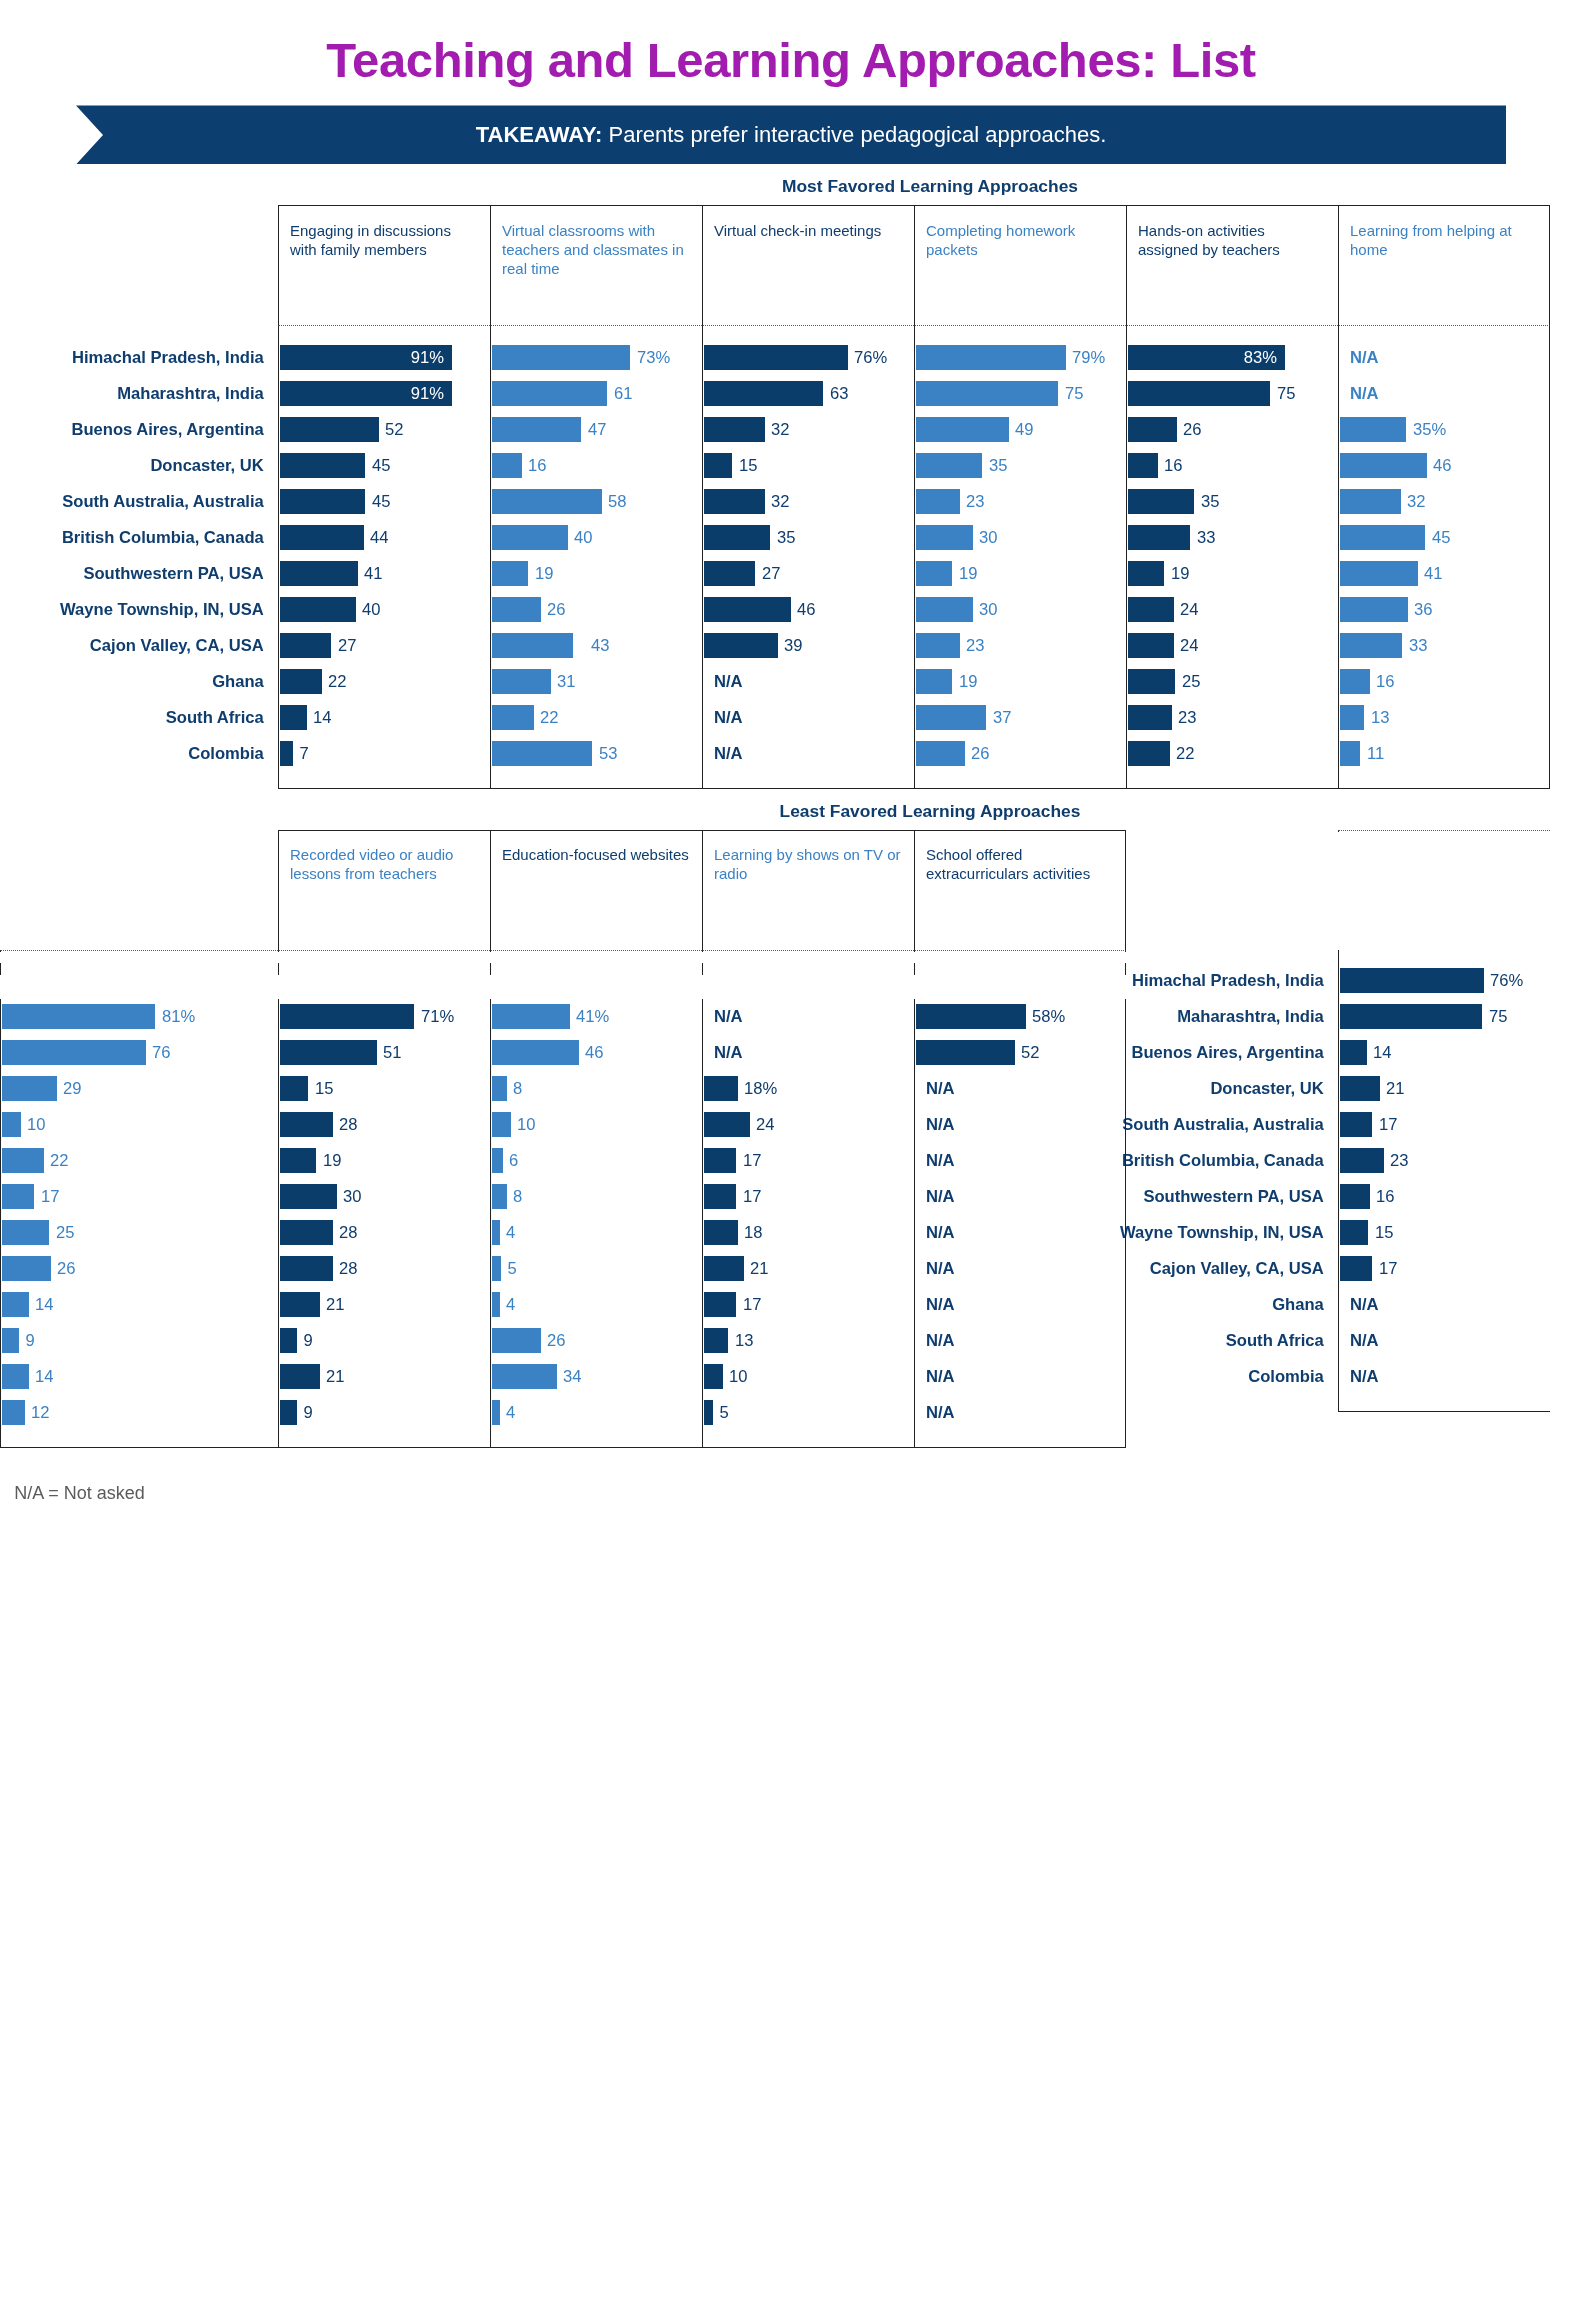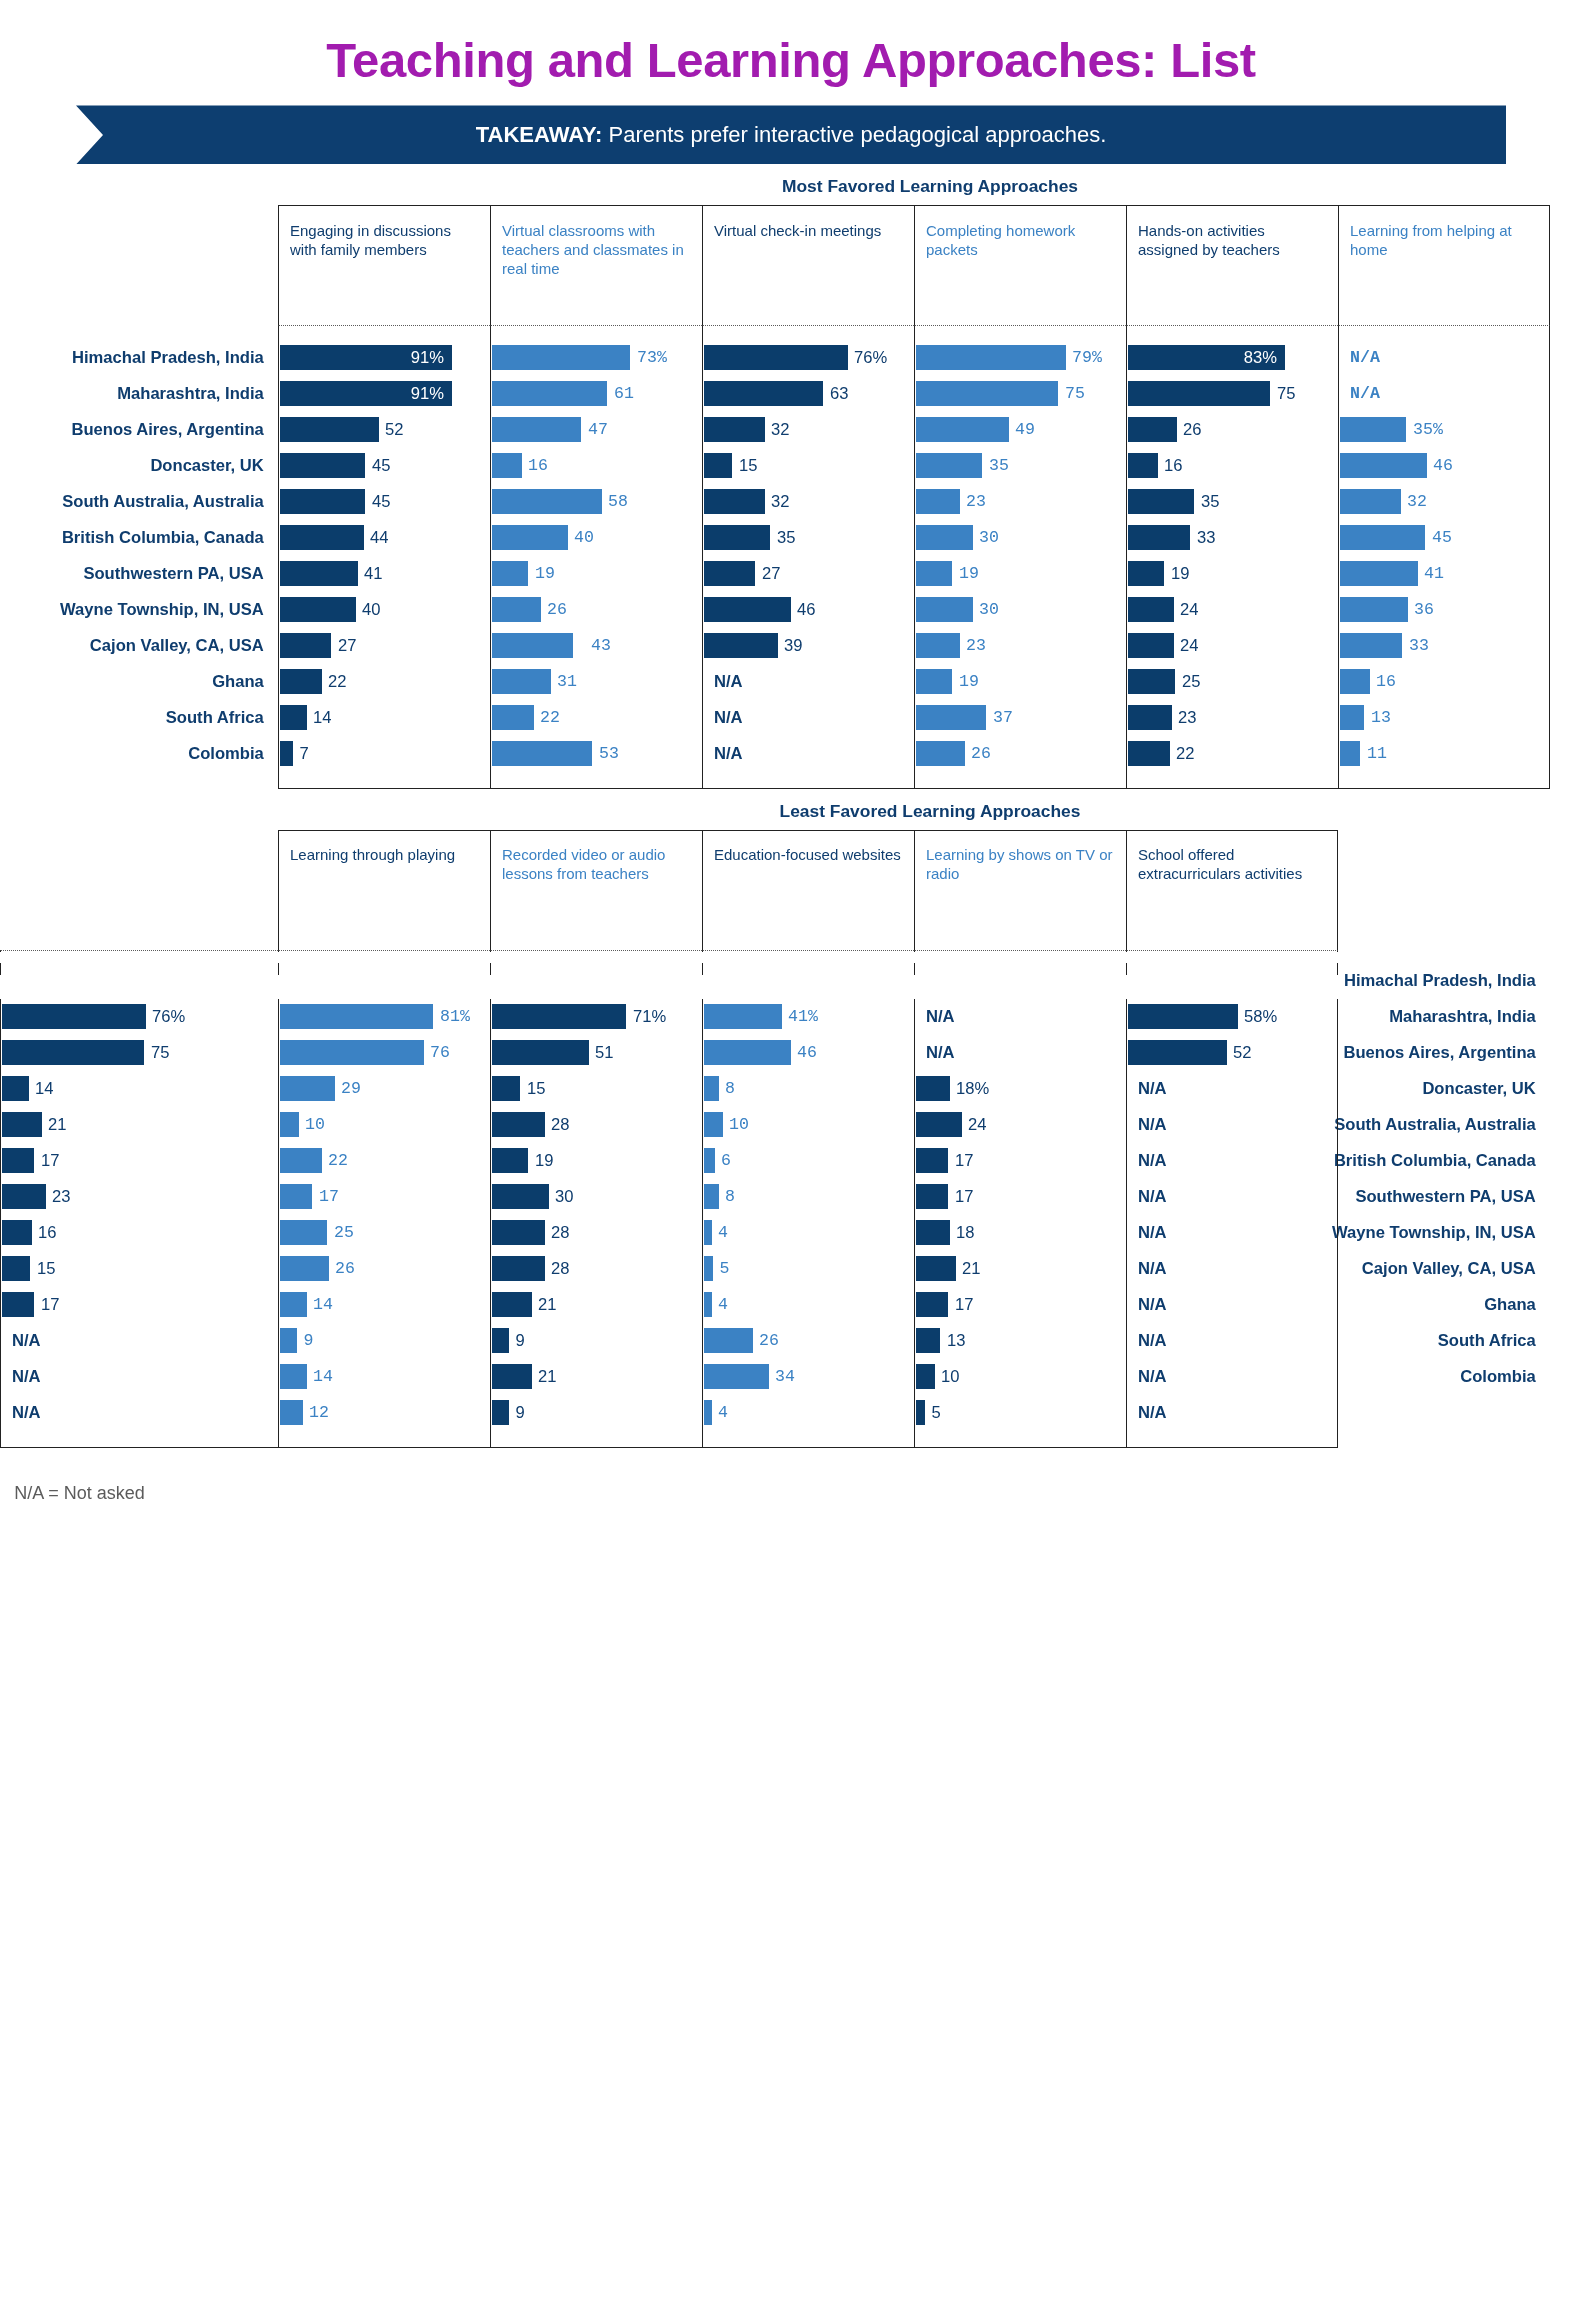--- a/index.html
+++ b/index.html
@@ -114,21 +114,21 @@
   .val {
     position:absolute;
     top:0;
     height:36px;
     display:flex;
     align-items:center;
     font-size:16.6px;
     white-space:nowrap;
   }
   .val.dark  { color:#0f3d6e; }
-  .val.light { color:#3b82c4;font-family:Liberation Mono, monospace; }
+  .val.light { color:#3b82c4; }
   .val.inside { color:#ffffff; }
   .val.na { font-weight:bold; }
 
   
   .pad-cell {
     border-left:0.8px solid #222;
     height:12.7px;
   }
   .pad-cell.last { border-right:0.8px solid #222; }
   .pad-cell.bottom { border-bottom:1.6px solid #222; }
@@ -482,21 +482,20 @@
           <div class="pad-cell bottom" style="height: 17.4px;"></div>
           <div class="pad-cell bottom" style="height: 17.4px;"></div>
           <div class="pad-cell bottom" style="height: 17.4px;"></div>
           <div class="pad-cell bottom last" style="height: 17.4px;"></div>
         </div>
       </div>
       <div class="chart-block">
         <div class="chart-title">Least Favored Learning Approaches</div>
         <div class="grid">
           <div class="corner"></div>
-          <div class="hdr dark">Learning through playing</div>
           <div class="hdr light">Recorded video or audio lessons from teachers</div>
           <div class="hdr dark">Education-focused websites</div>
           <div class="hdr light">Learning by shows on TV or radio</div>
           <div class="hdr dark last">School offered extracurriculars activities</div>
           <div class="sep-spacer"></div>
           <div class="sep-cell"></div>
           <div class="sep-cell"></div>
           <div class="sep-cell"></div>
           <div class="sep-cell"></div>
           <div class="sep-cell"></div>

